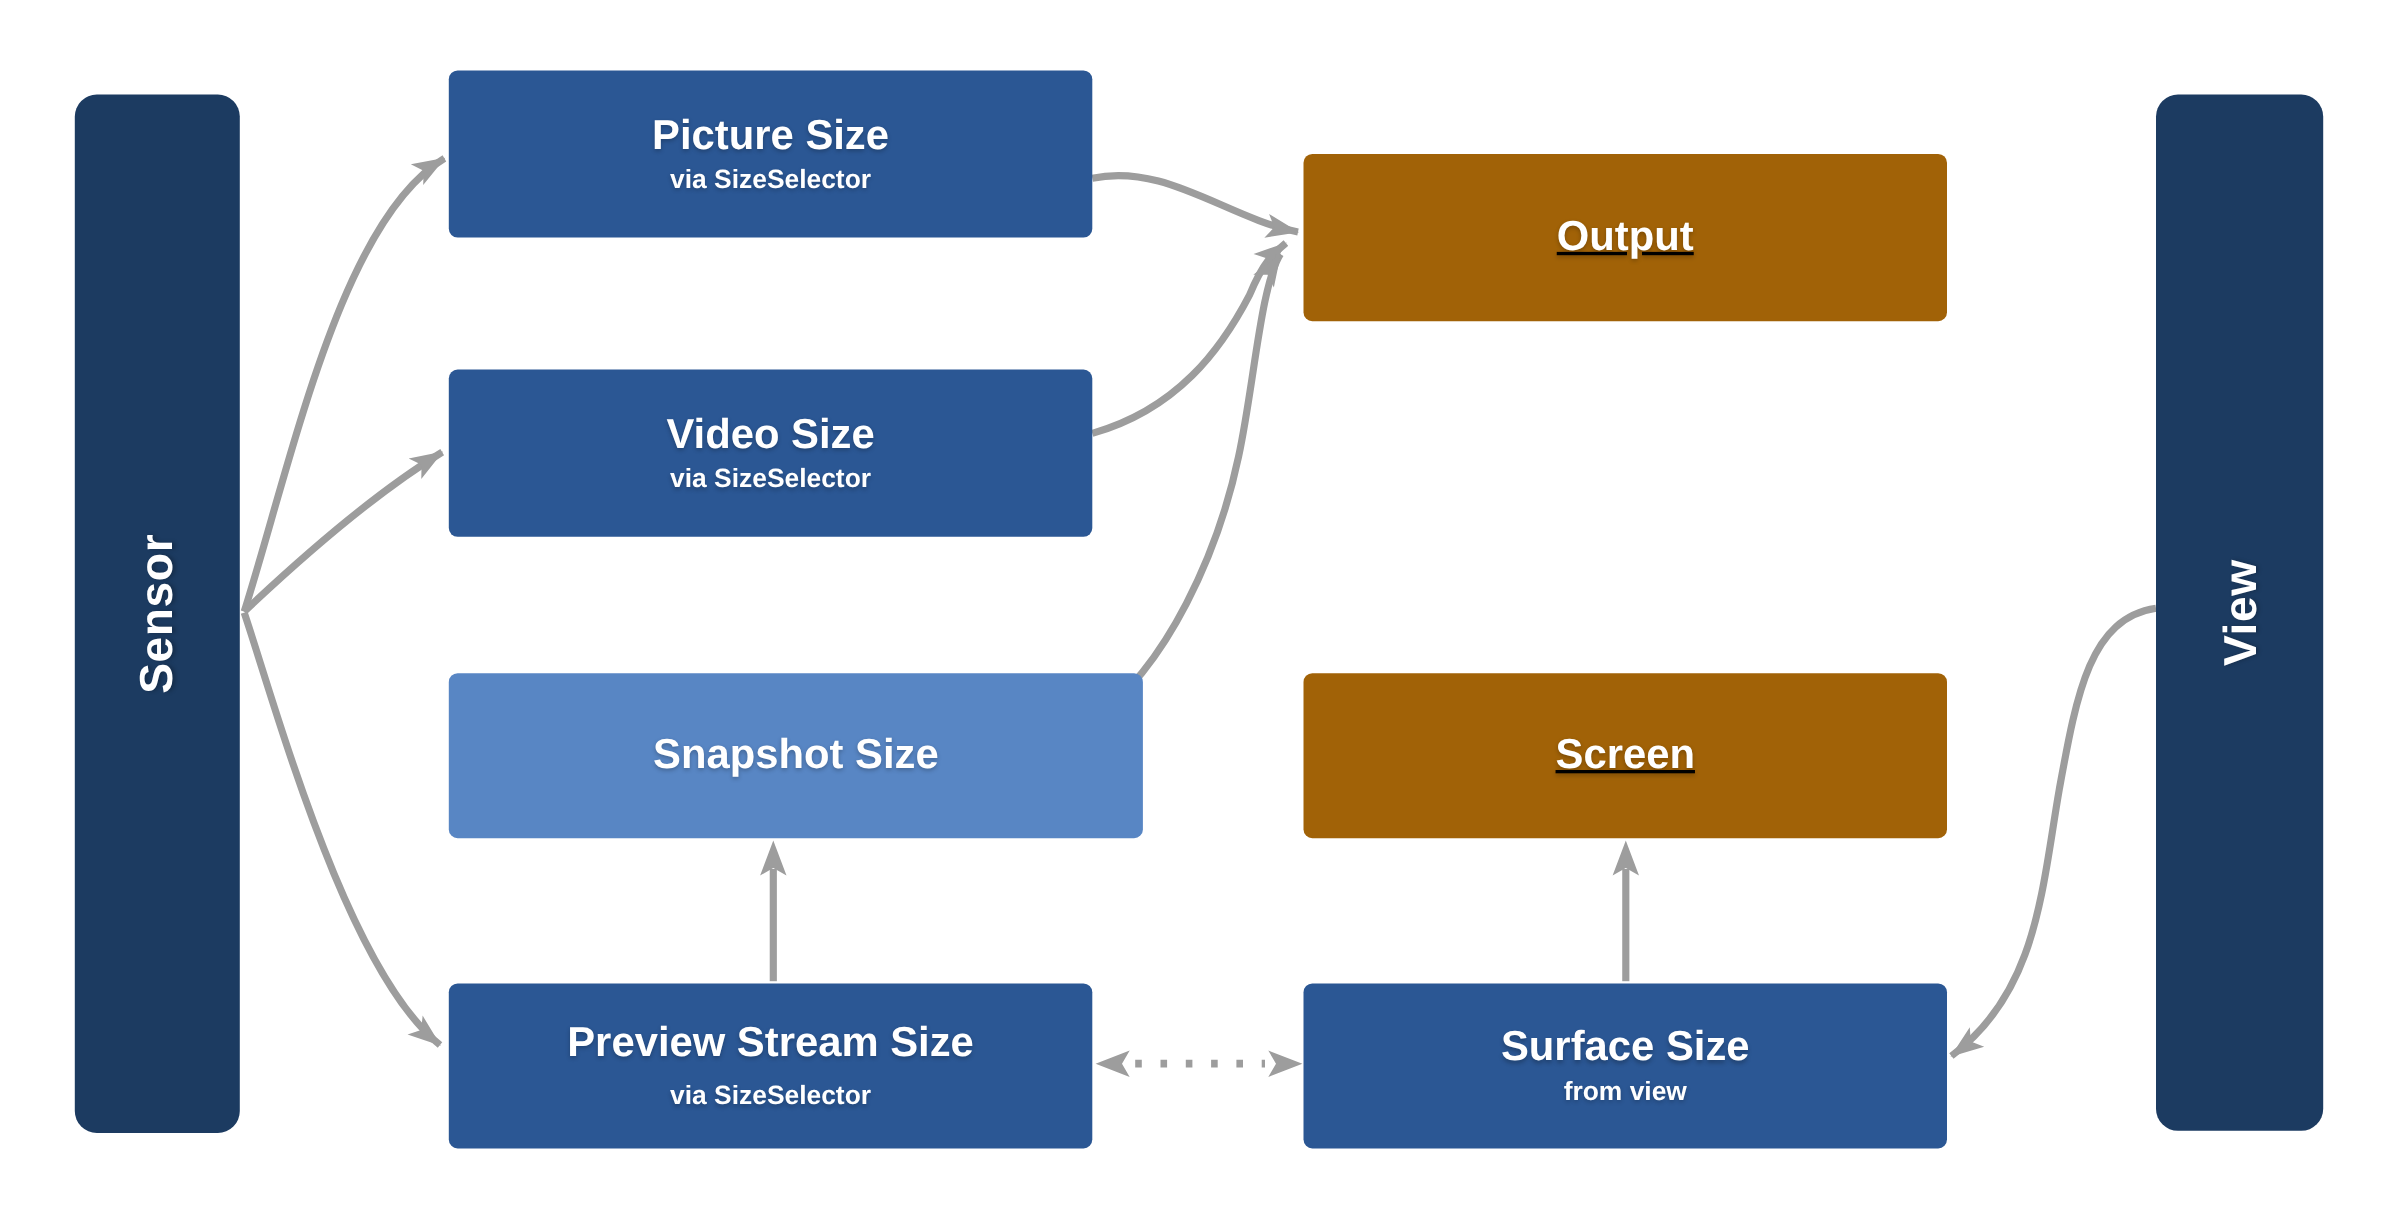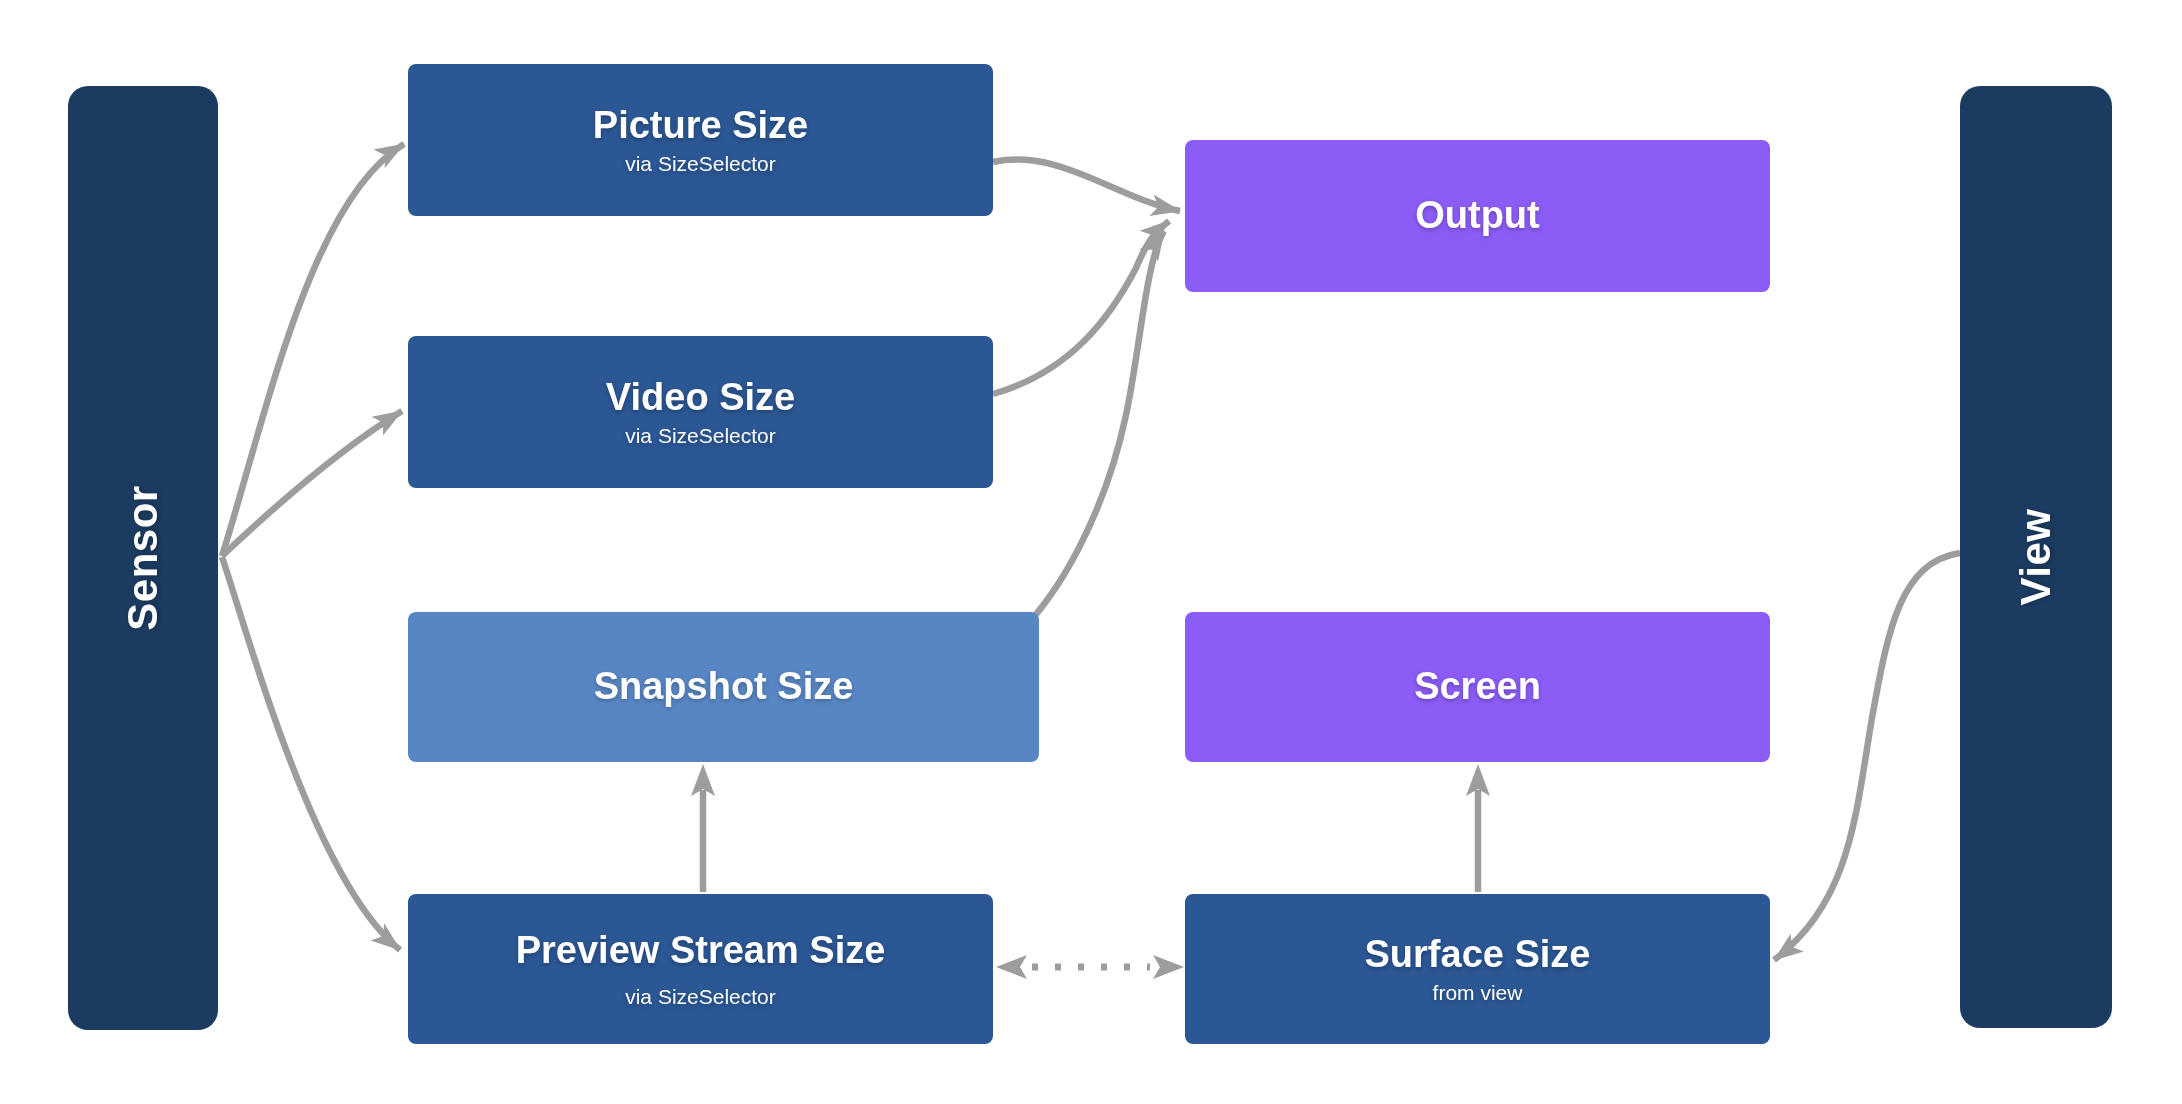--- a/index.html
+++ b/index.html
@@ -52,29 +52,29 @@
   .node .node-title {
     color: #ffffff;
     font-size: 38px;
     font-weight: 700;
     line-height: 1.1;
     text-shadow: 0 2px 4px rgba(0,0,0,0.25);
     white-space: nowrap;
   }
   .node .node-subtitle {
     color: #ffffff;
-    font-size: 21px;
-    font-weight: 400;
+    font-size: 24px;
+    font-weight: 700;
     line-height: 1.1;
     text-shadow: 0 2px 4px rgba(0,0,0,0.22);
     white-space: nowrap;
   }
   .node-blue  { background: #2b5794; }
   .node-light { background: #5886c4; }
-  .node-red   { background: #8b5cf6; }
+  .node-red   { background: #a16207; text-decoration: underline; }
 
   
   #node-picture  { left: 408px;  top: 64px;  width: 585px; height: 152px; }
   #node-video    { left: 408px;  top: 336px; width: 585px; height: 152px; text-align: center; }
   #node-snapshot { left: 408px;  top: 612px; width: 631px; height: 150px; }
   #node-preview  { left: 408px;  top: 894px; width: 585px; height: 150px; gap: 14px; }
   
   #node-output   { left: 1185px; top: 140px; width: 585px; height: 152px; }
   #node-screen   { left: 1185px; top: 612px; width: 585px; height: 150px; }
   #node-surface  { left: 1185px; top: 894px; width: 585px; height: 150px; }

